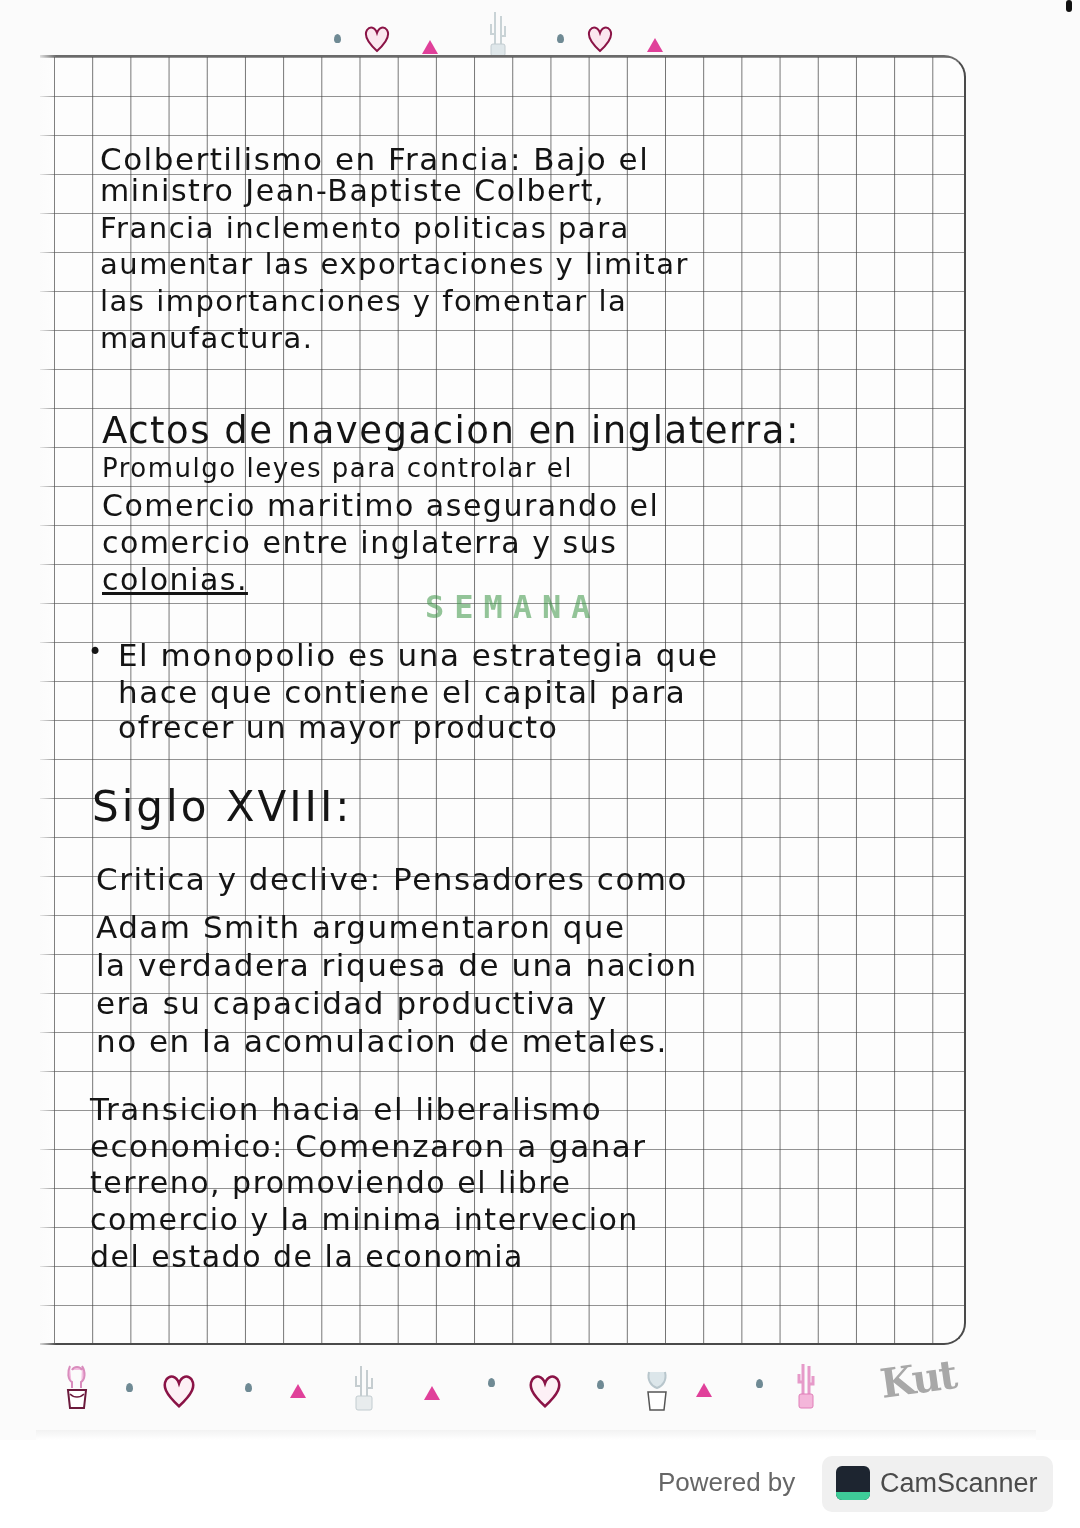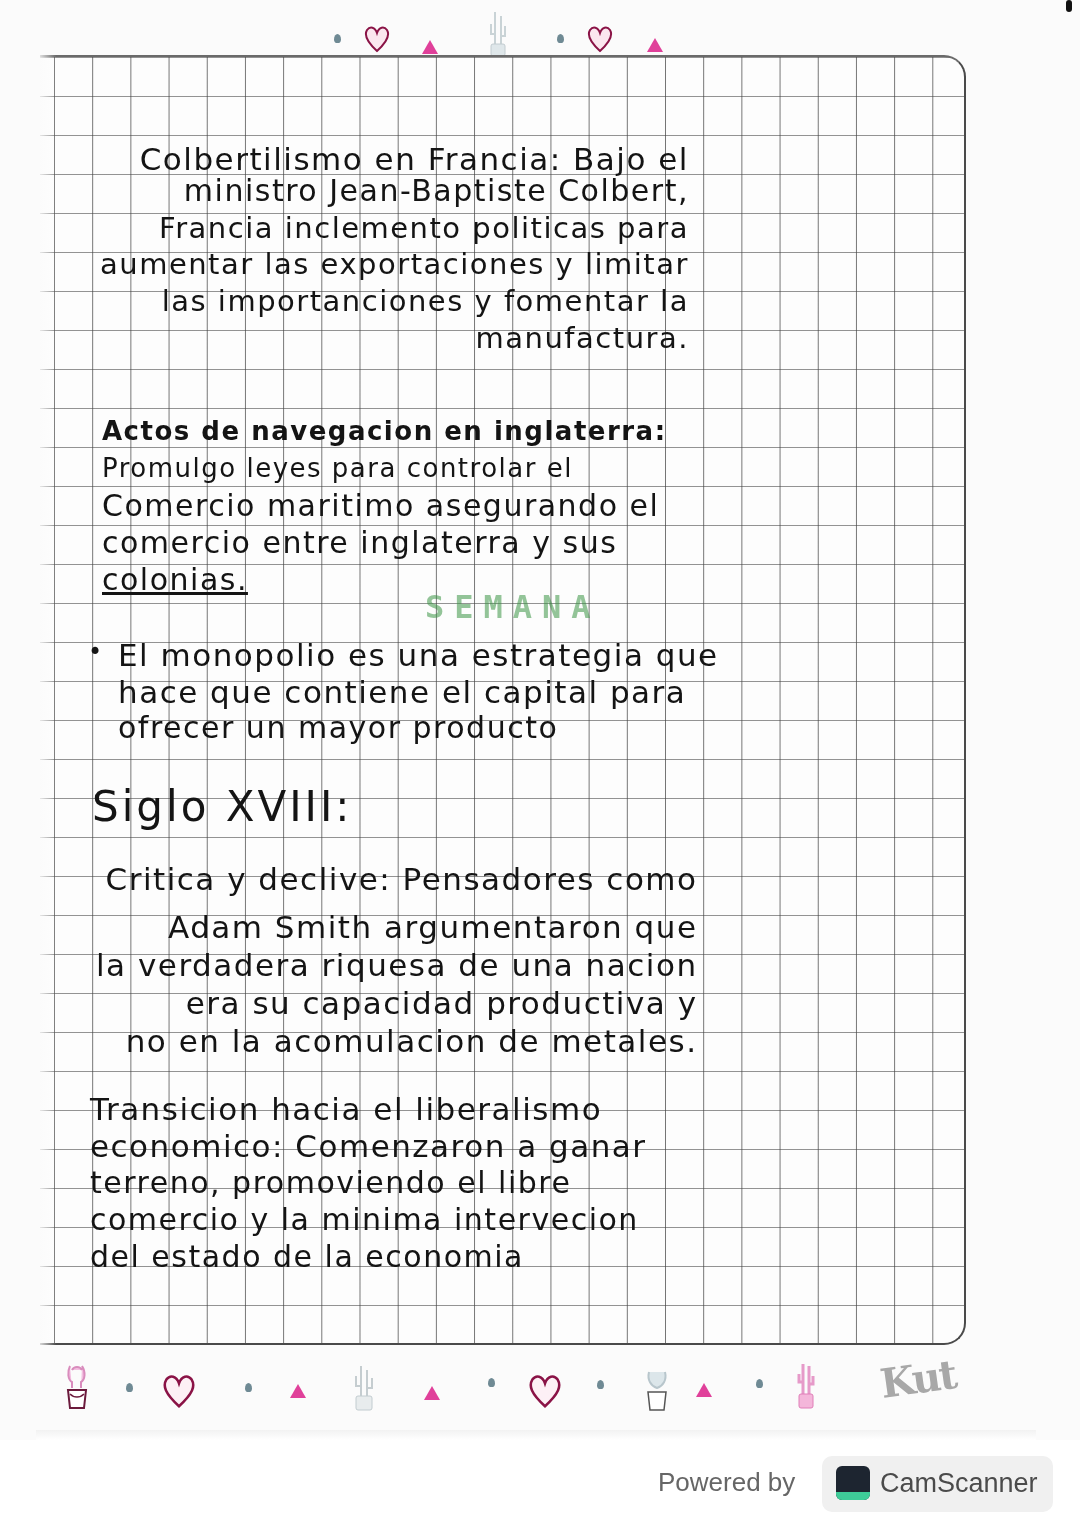--- a/index.html
+++ b/index.html
@@ -124,51 +124,51 @@
       <path d="M15 27 C4 17 2 11 5 6 C8 2 13 3 15 9 C17 3 22 2 25 6 C28 11 26 17 15 27 Z" fill="#fbe7ef" stroke="#8a1346" stroke-width="2"></path>
     </svg>
 </div>
 <div class="deco tri" style="left:647px;top:38px;"></div>
 
 <div class="grid"></div>
 <div class="grid-left-fade"></div>
 
 <div class="ghost-stamp">SEMANA</div>
 
-<div class="hw block" style="left:100px;top:140px;text-align:right;">
+<div class="hw block" style="left:100px;top:140px;">
   <span class="line" style="height:39px;line-height:39px;font-size:31px;">Colbertilismo en Francia: Bajo el</span>
   <span class="line" style="height:39px;line-height:35px;font-size:30px;margin-top:-6px;">ministro Jean-Baptiste Colbert,</span>
   <span class="line" style="height:33px;line-height:33px;font-size:29px;">Francia inclemento politicas para</span>
   <span class="line" style="height:38px;line-height:38px;font-size:29px;">aumentar las exportaciones y limitar</span>
   <span class="line" style="height:37px;line-height:37px;font-size:29px;">las importanciones y fomentar la</span>
   <span class="line" style="height:36px;line-height:36px;font-size:29px;">manufactura.</span>
 </div>
 
 <div class="hw block" style="left:102px;top:412px;">
-  <span class="line" style="height:38px;line-height:38px;font-size:26px;font-weight:bold;">Actos de navegacion en inglaterra:</span>
+  <span class="line" style="height:38px;line-height:38px;font-size:37px;">Actos de navegacion en inglaterra:</span>
   <span class="line" style="height:37px;line-height:37px;font-size:26px;">Promulgo leyes para controlar el</span>
   <span class="line" style="height:37px;line-height:37px;font-size:30px;">Comercio maritimo asegurando el</span>
   <span class="line" style="height:37px;line-height:37px;font-size:30px;">comercio entre inglaterra y sus</span>
   <span class="line" style="height:37px;line-height:37px;font-size:30px;text-decoration:underline;">colonias.</span>
 </div>
 
 <div class="hw block" style="left:88px;top:636px;">
   <span style="position:absolute;left:0;top:2px;font-size:24px;">•</span>
   <div style="position:absolute;left:30px;top:0;">
     <span class="line" style="height:38px;line-height:38px;font-size:31px;">El monopolio es una estrategia que</span>
     <span class="line" style="height:36px;line-height:36px;font-size:31px;">hace que contiene el capital para</span>
     <span class="line" style="height:36px;line-height:36px;font-size:30px;">ofrecer un mayor producto</span>
   </div>
 </div>
 
 <div class="hw block" style="left:92px;top:782px;">
   <span class="line" style="height:50px;line-height:50px;font-size:42px;letter-spacing:3px;">Siglo XVIII:</span>
 </div>
 
-<div class="hw block" style="left:96px;top:860px;text-align:right;">
+<div class="hw block" style="left:96px;top:860px;">
   <span class="line" style="height:38px;line-height:38px;font-size:31px;">Critica y declive: Pensadores como</span>
   <span class="line" style="height:37px;line-height:37px;font-size:31px;margin-top:11px;">Adam Smith argumentaron que</span>
   <span class="line" style="height:38px;line-height:38px;font-size:31px;">la verdadera riquesa de una nacion</span>
   <span class="line" style="height:38px;line-height:38px;font-size:31px;">era su capacidad productiva y</span>
   <span class="line" style="height:38px;line-height:38px;font-size:31px;">no en la acomulacion de metales.</span>
 </div>
 
 <div class="hw block" style="left:90px;top:1090px;">
   <span class="line" style="height:38px;line-height:38px;font-size:31px;">Transicion hacia el liberalismo</span>
   <span class="line" style="height:37px;line-height:37px;font-size:31px;">economico: Comenzaron a ganar</span>

